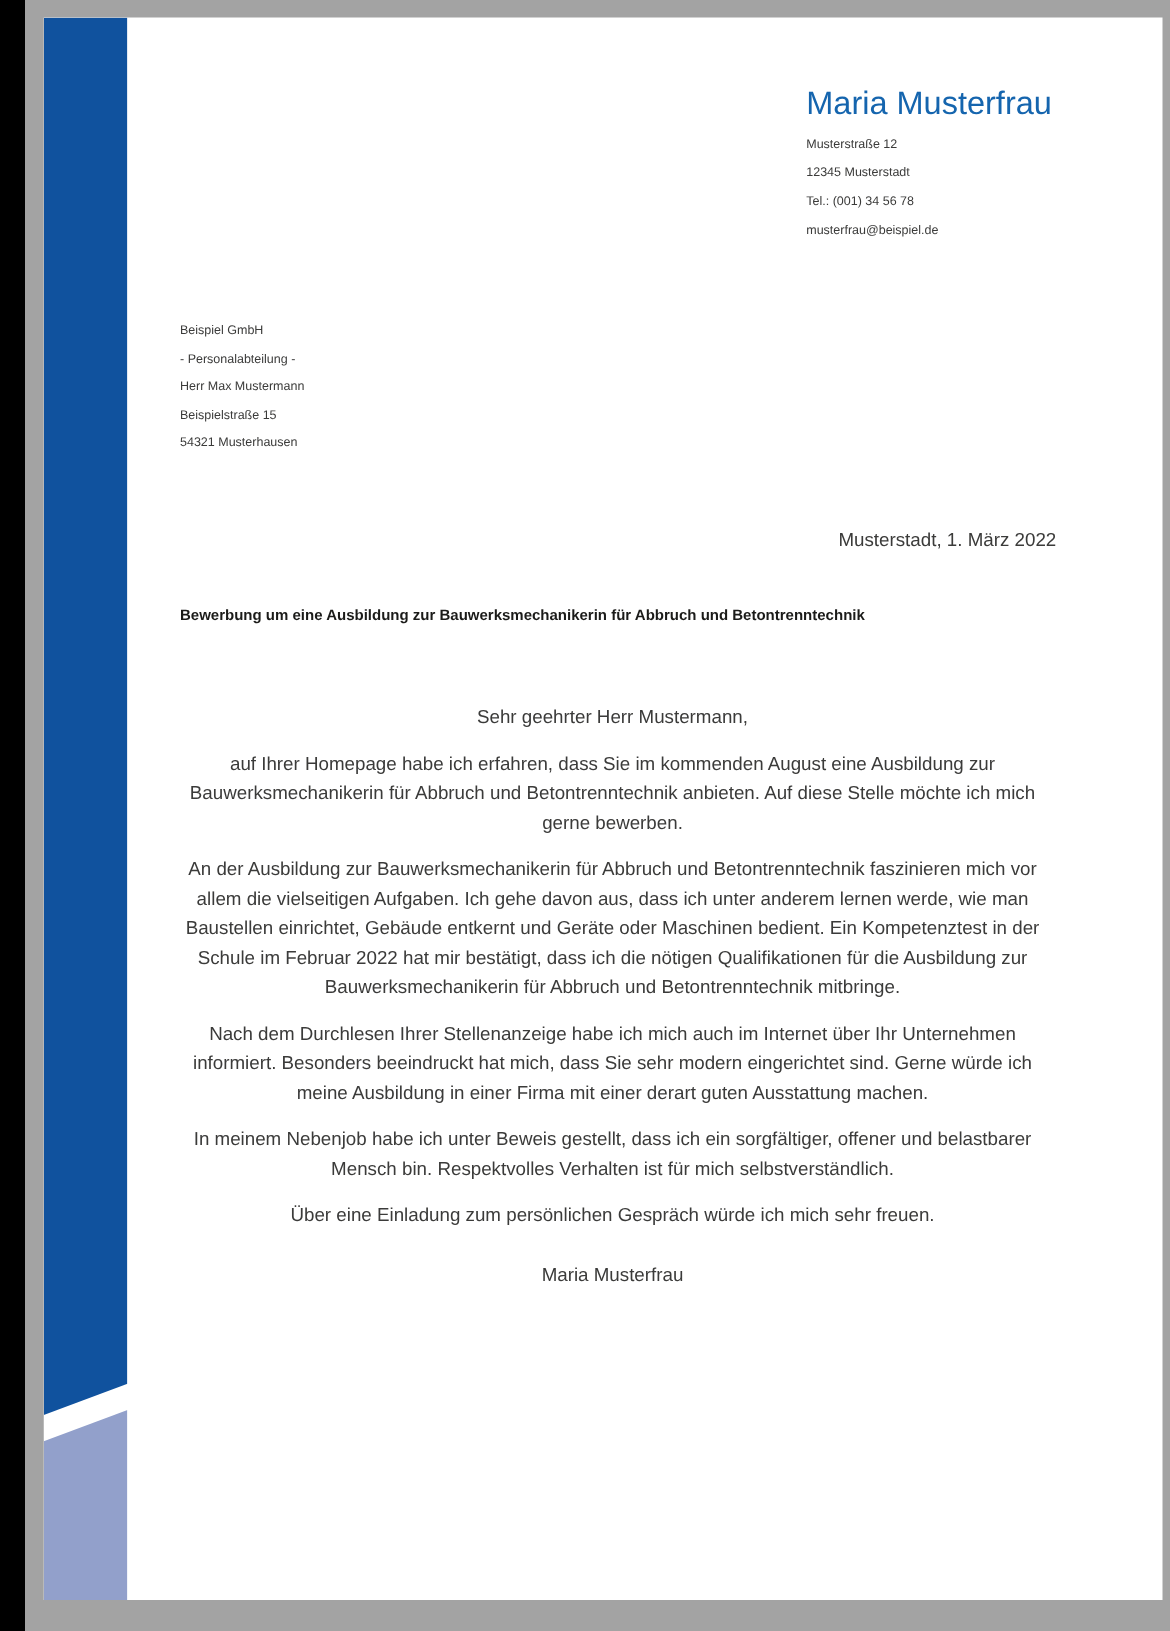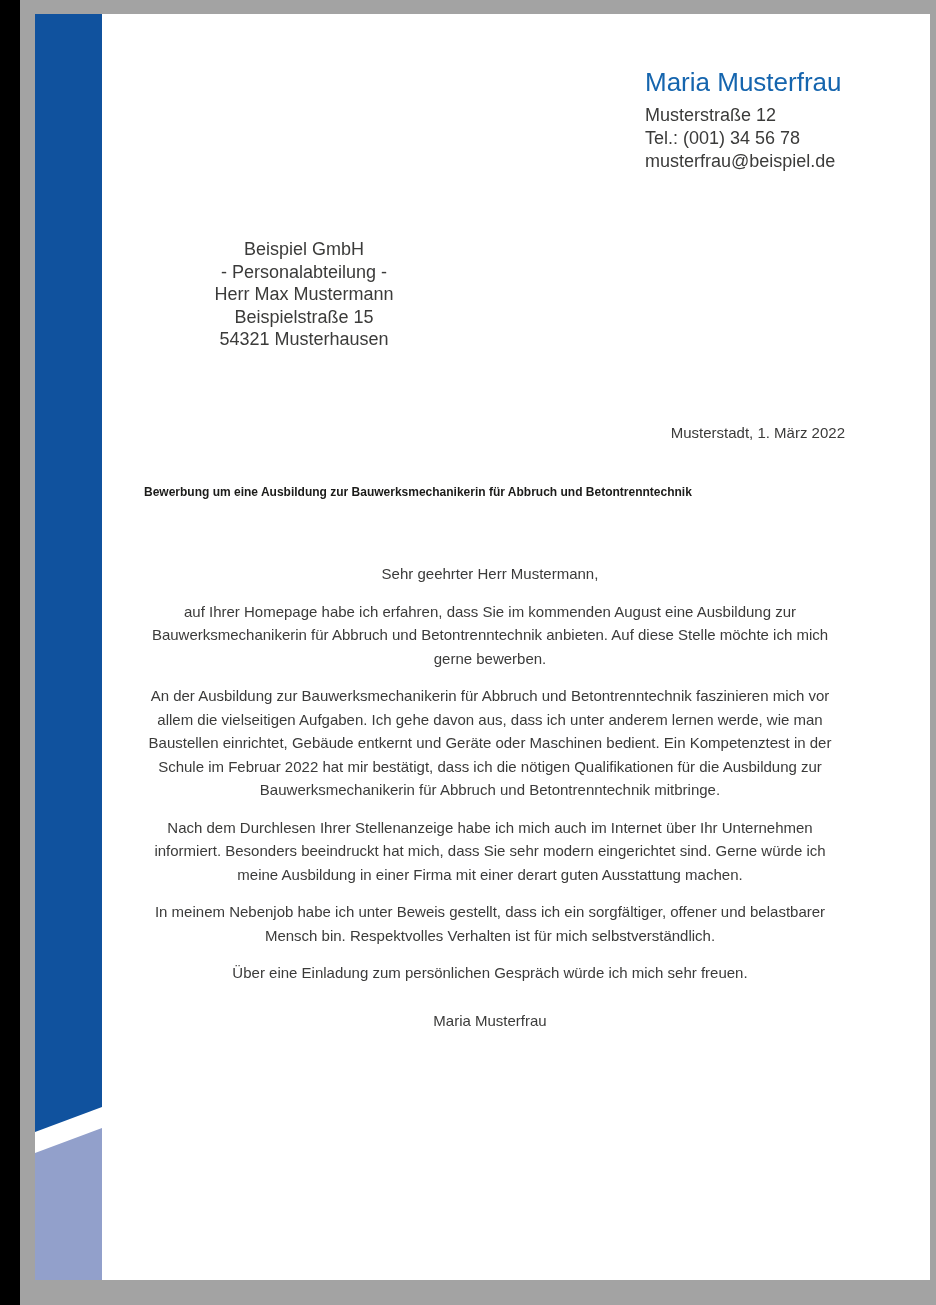--- a/index.html
+++ b/index.html
@@ -54,31 +54,30 @@
   }
   .sender-name {
     font-size: 26px;
     line-height: 32px;
     font-weight: 500;
     color: var(--name-blue, #1565AE);
     margin-bottom: 6px;
     white-space: nowrap;
   }
   .sender-line, .recipient-line {
-    font-size: 18px;
+    font-size: 10px;
     line-height: 23px;
     color: var(--text, #3B3B3A);
   }
   
   .recipient {
     position: absolute;
     left: 109px;
-    top: 224px;
+    top: 240px;
     width: 320px;
-    text-align: center;
   }
   .recipient-line { line-height: 22.5px; }
   
   .date-line {
     position: absolute;
     top: 407px;
     right: 85px;
     font-size: 15px;
     line-height: 23px;
     color: var(--text, #3B3B3A);
@@ -118,20 +117,21 @@
 
 <div class="viewport">
   <div class="page">
 
     <div class="stripe-dark"></div>
     <div class="stripe-light"></div>
 
     <div class="sender">
       <div class="sender-name">Maria Musterfrau</div>
       <div class="sender-line">Musterstraße 12</div>
+      <div class="sender-line">12345 Musterstadt</div>
       <div class="sender-line">Tel.: (001) 34 56 78</div>
       <div class="sender-line">musterfrau@beispiel.de</div>
     </div>
 
     <div class="recipient">
       <div class="recipient-line">Beispiel GmbH</div>
       <div class="recipient-line">- Personalabteilung -</div>
       <div class="recipient-line">Herr Max Mustermann</div>
       <div class="recipient-line">Beispielstraße 15</div>
       <div class="recipient-line">54321 Musterhausen</div>

